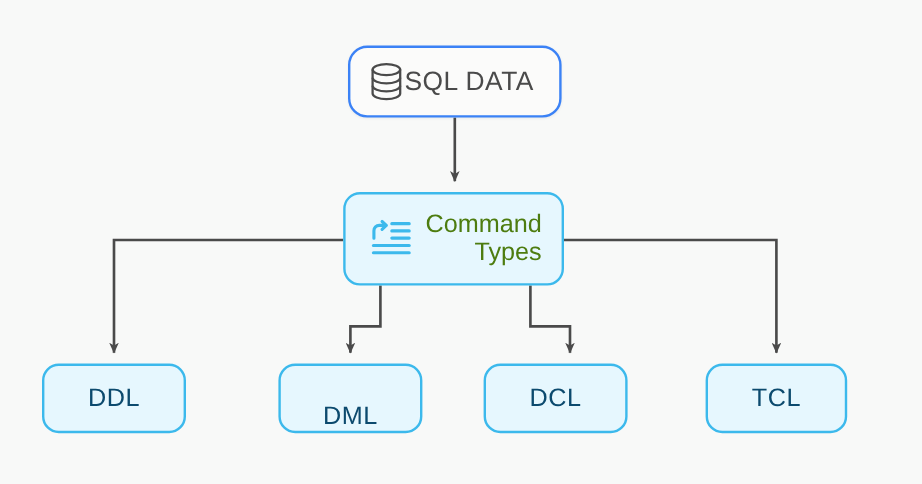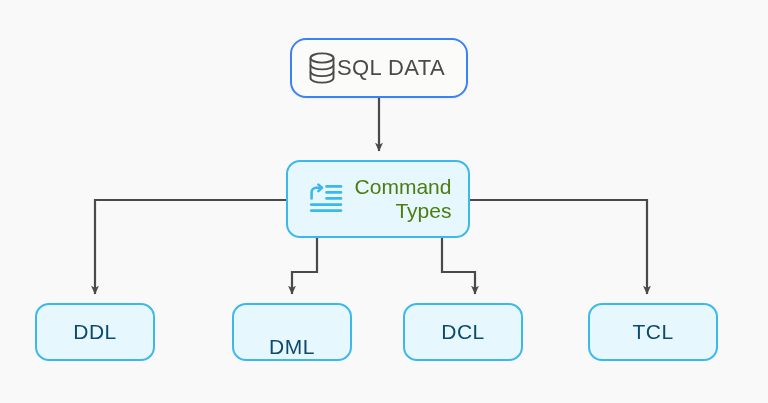--- a/index.html
+++ b/index.html
@@ -90,21 +90,21 @@
     background: #e6f7fe;
   }
   .leaf .node-label {
     font-size: 21px;
     color: #0c4a6e;
     letter-spacing: 0.5px;
   }
   #node-ddl { left: 35px; }
   #node-dml { left: 232px; align-items: flex-end; }
   #node-dcl { left: 403px; }
-  #node-tcl { left: 588px; width: 130px; justify-content: center; }
+  #node-tcl { left: 588px; width: 118px; justify-content: center; }
 
   
   .icon {
     display: inline-flex;
     align-items: center;
     justify-content: center;
     flex: 0 0 auto;
   }
   #db-icon { width: 30px; height: 34px; }
   #list-arrow-icon { width: 34px; height: 32px; }

